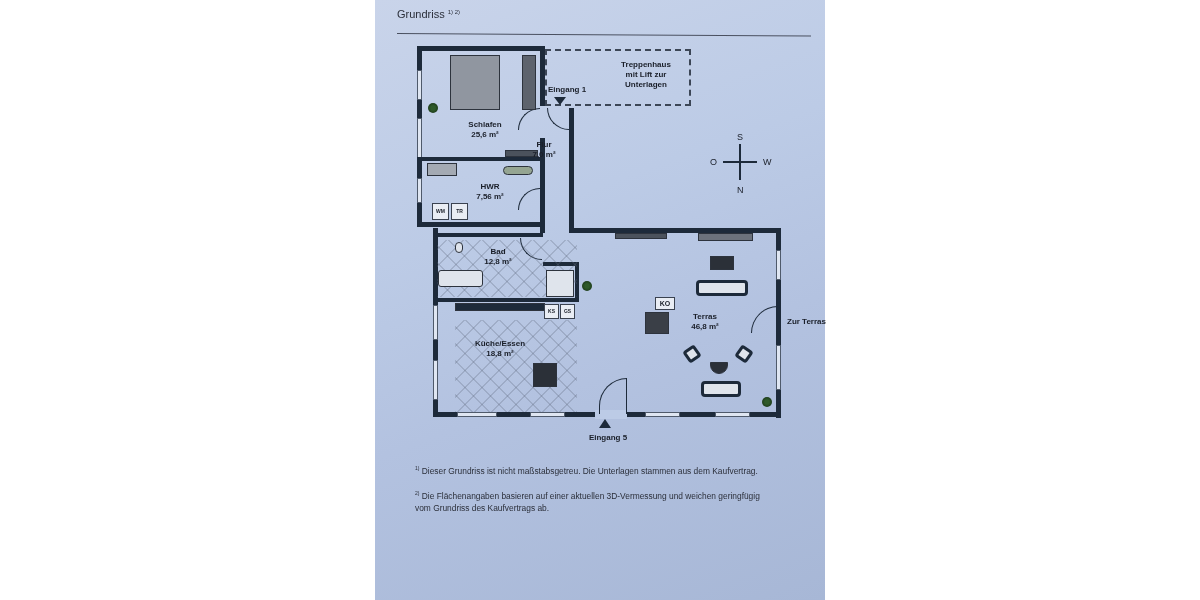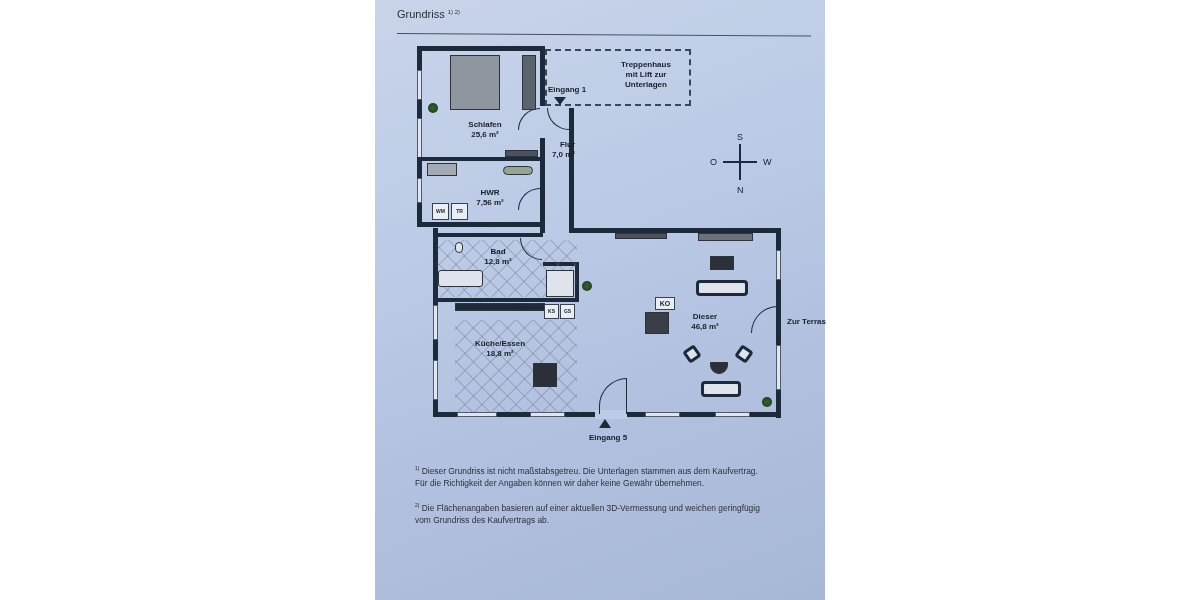--- a/index.html
+++ b/index.html
@@ -120,58 +120,57 @@
     <div class="plant" style="left:207px;top:281px;"></div>
     <div class="plant" style="left:387px;top:397px;"></div>
 
     <div class="arrow-down" style="left:179px;top:97px;"></div>
     <div class="arrow-up" style="left:224px;top:419px;"></div>
 
     <div class="label" style="left:80px;top:120px;width:60px;">
       <div>Schlafen</div>
         <div>25,6 m²</div>
     </div>
-    <div class="label" style="left:170px;top:140px;width:30px;text-align:right;">
+    <div class="label" style="left:154px;top:140px;width:30px;">
       <div>Flur</div>
         <div>7,0 m²</div>
     </div>
-    <div class="label" style="left:95px;top:188px;width:40px;">
+    <div class="label" style="left:95px;top:182px;width:40px;">
       <div>HWR</div>
         <div>7,56 m²</div>
     </div>
     <div class="label" style="left:103px;top:247px;width:40px;">
       <div>Bad</div>
         <div>12,8 m²</div>
     </div>
     <div class="label" style="left:90px;top:339px;width:70px;">
       <div>Küche/Essen</div>
         <div>18,8 m²</div>
     </div>
     <div class="label" style="left:305px;top:312px;width:50px;">
-      <div>Dieser</div>
+      <div>Terras</div>
         <div>46,8 m²</div>
     </div>
 
     <div class="label" style="left:170px;top:85px;width:44px;">Eingang 1</div>
     <div class="label" style="left:208px;top:433px;width:50px;">Eingang 5</div>
     <div class="label" style="left:412px;top:317px;text-align:left;">Zur Terras</div>
 
     <div class="compass">
       <div class="v"></div>
       <div class="h"></div>
       <div class="lbl" style="left:22px;top:0;">S</div>
       <div class="lbl" style="left:22px;top:53px;">N</div>
       <div class="lbl" style="left:-5px;top:25px;">O</div>
       <div class="lbl" style="left:48px;top:25px;">W</div>
     </div>
   </div>
 
   <div class="abs notes">
     <p>
       <sup>1)</sup> <span>Dieser Grundriss ist nicht maßstabsgetreu. Die Unterlagen stammen aus dem Kaufvertrag.</span><br>
-      <span>Für die Richtigkeit der Angaben können wir daher keine Gewähr übernehmen.</span>
     </p>
     <p>
       <sup>2)</sup> <span>Die Flächenangaben basieren auf einer aktuellen 3D-Vermessung und weichen geringfügig</span><br>
       <span>vom Grundriss des Kaufvertrags ab.</span>
     </p>
   </div>
 </div>
 
 </body></html>

